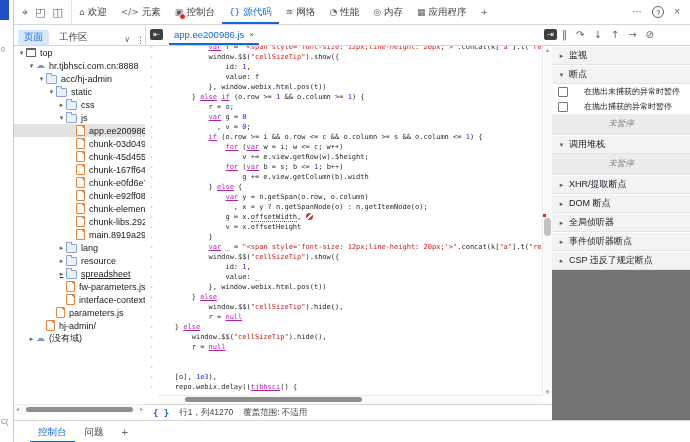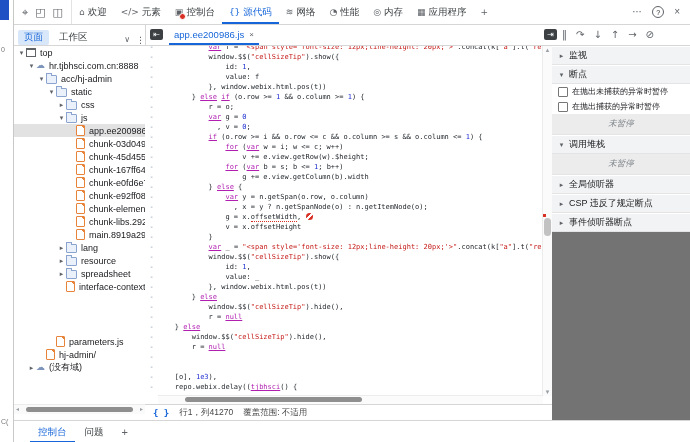--- a/index.html
+++ b/index.html
@@ -69,21 +69,21 @@
   .vscroll .a{position:absolute;left:0;right:0;text-align:center;color:#9aa0a6;font-size:6px;}
   .vthumb{position:absolute;left:1px;right:1px;top:172px;height:18px;background:#c2c2c2;border-radius:4px;}
   .vmark{position:absolute;left:0;width:3px;height:3px;top:168px;background:#d93025;}
   .ed-hscroll{position:absolute;left:13px;right:9px;bottom:0;height:8px;background:#fbfbfb;border-top:1px solid #ececec;}
   .ed-hthumb{position:absolute;left:7%;width:46%;top:1px;height:5px;background:#8f8f8f;border-radius:3px;}
   .edstatus{position:absolute;left:131px;top:404px;width:407px;height:16px;border-top:1px solid #d6d6d6;border-right:1px solid #d6d6d6;display:flex;align-items:center;gap:10px;padding:0 8px;font-size:8.5px;color:#474747;background:#fff;}
   .ppico{color:#1766d9;font-family:"DejaVu Sans Mono",monospace;font-weight:bold;font-size:9px;cursor:pointer;}
   
   .dbgpane{position:absolute;left:538px;top:46px;width:138px;height:374px;background:#737373;overflow:hidden;}
   .sec-h{display:flex;align-items:center;gap:3px;height:17px;padding-left:5px;background:#f1f3f4;border-bottom:1px solid #e4e4e4;border-top:1px solid #fff;font-size:9px;color:#202124;cursor:pointer;}
-  .cb-row{display:flex;align-items:center;gap:4px;height:15px;padding-left:6px;font-size:8px;background:#fff;white-space:nowrap;overflow:hidden;cursor:pointer;}
+  .cb-row{display:flex;align-items:center;gap:16px;height:15px;padding-left:6px;font-size:8px;background:#fff;white-space:nowrap;overflow:hidden;cursor:pointer;}
   .cb{width:8px;height:8px;border:1px solid #767676;border-radius:1px;background:#fff;flex:none;}
   .info-row{background:#ececec;color:#80868b;font-style:italic;text-align:center;font-size:8.5px;padding:4px 0;border-bottom:1px solid #e4e4e4;}
   
   .drawer{position:absolute;left:0;right:0;top:420px;height:22px;border-top:1px solid #d6d6d6;display:flex;align-items:stretch;gap:2px;padding-left:16px;background:#fff;}
   .dtab{display:flex;align-items:center;padding:0 8px;color:#3c4043;cursor:pointer;}
   .dtab.active{color:#1766d9;box-shadow:inset 0 -2px 0 #1766d9;}
   .dplus{display:flex;align-items:center;padding:0 8px;color:#5f6368;font-size:11px;cursor:pointer;}
 </style>
 </head>
 <body>
@@ -254,31 +254,36 @@
       <div class="trow" style="padding-left: 43px;">
         <span class="arr">▸</span>
         <span class="ti i-folder"></span>
         <span class="tlabel">lang</span>
       </div>
       <div class="trow" style="padding-left: 43px;">
         <span class="arr">▸</span>
         <span class="ti i-folder"></span>
         <span class="tlabel">resource</span>
       </div>
+      <div class="trow" style="padding-left: 43px; text-decoration: underline;">
+        <span class="arr">▸</span>
+        <span class="ti i-folder"></span>
+        <span class="tlabel">spreadsheet</span>
+      </div>
       <div class="trow" style="padding-left: 43px;">
-        <span class="arr">▸</span>
-        <span class="ti i-folder"></span>
-        <span class="tlabel">spreadsheet</span>
+        <span class="arr"></span>
+        <span class="ti i-file"></span>
+        <span class="tlabel">fw-parameters.js</span>
       </div>
       <div class="trow" style="padding-left: 43px;">
         <span class="arr"></span>
         <span class="ti i-file"></span>
         <span class="tlabel">interface-context.js</span>
       </div>
-      <div class="trow" style="padding-left: 33px; margin-top: 42px;">
+      <div class="trow" style="padding-left: 33px;">
         <span class="arr"></span>
         <span class="ti i-file"></span>
         <span class="tlabel">parameters.js</span>
       </div>
       <div class="trow" style="padding-left: 23px;">
         <span class="arr"></span>
         <span class="ti i-file"></span>
         <span class="tlabel">hj-admin/</span>
       </div>
       <div class="trow" style="padding-left: 13px;">
@@ -368,29 +373,37 @@
         <span>在抛出捕获的异常时暂停</span>
       </div>
       <div class="info-row">未暂停</div>
       <div class="sec-h">
         <span class="arr">▾</span>
         <span>调用堆栈</span>
       </div>
       <div class="info-row">未暂停</div>
       <div class="sec-h">
         <span class="arr">▸</span>
+        <span>XHR/提取断点</span>
+      </div>
+      <div class="sec-h">
+        <span class="arr">▸</span>
+        <span>DOM 断点</span>
+      </div>
+      <div class="sec-h">
+        <span class="arr">▸</span>
         <span>全局侦听器</span>
       </div>
       <div class="sec-h">
         <span class="arr">▸</span>
+        <span>事件侦听器断点</span>
+      </div>
+      <div class="sec-h">
+        <span class="arr">▸</span>
         <span>CSP 违反了规定断点</span>
-      </div>
-      <div class="sec-h">
-        <span class="arr">▸</span>
-        <span>事件侦听器断点</span>
       </div>
     </div>
 
   <div class="drawer">
     <span class="dtab active">控制台</span>
     <span class="dtab">问题</span>
     <span class="dplus">+</span>
   </div>
 
 </div>

